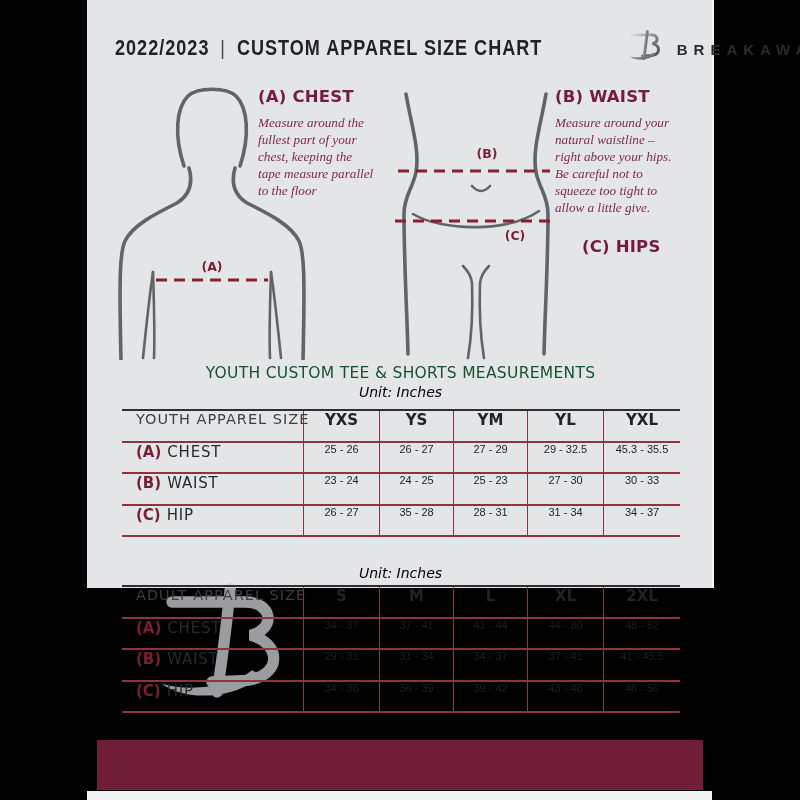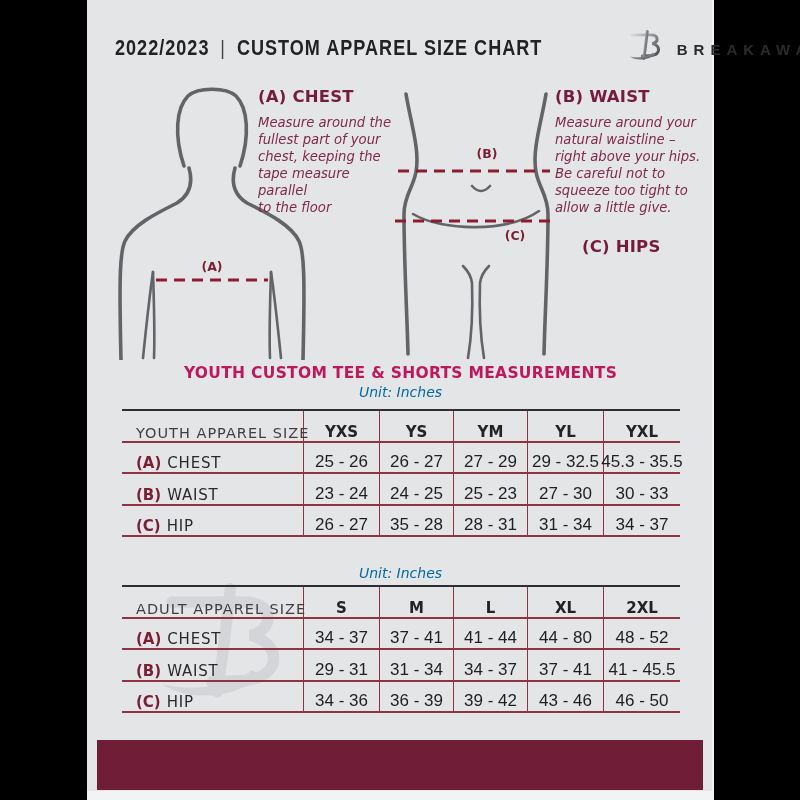--- a/index.html
+++ b/index.html
@@ -1,65 +1,65 @@
 <!DOCTYPE html>
 <html><head>
 <meta charset="utf-8">
 <style>
   * { margin:0; padding:0; box-sizing:border-box; }
   html,body { width:800px; height:800px; }
   body { background:#000; font-family:"DejaVu Sans",sans-serif; position:relative; overflow:hidden; }
 
   .canvas { position:absolute; inset:0; width:800px; height:800px; background:#000; }
-  .page { position:absolute; left:87px; top:0; width:627px; height:800px; background:#e4e5e7; border-right:2px solid #f4f4f5; }
+  .page { position:absolute; left:87px; top:0; width:627px; height:588px; background:#e4e5e7; border-right:2px solid #f4f4f5; }
 
   
   .masthead { position:absolute; left:28px; top:27px; width:571px; height:42px; display:flex; align-items:center; justify-content:space-between; }
   .masthead-title { display:flex; align-items:center; gap:13px; transform:scaleX(0.84); transform-origin:left center;
       font-family:"Liberation Sans",sans-serif; font-weight:700; font-size:21.5px; letter-spacing:1.2px; color:#222225; white-space:nowrap; }
   .masthead-sep { font-weight:400; font-size:21px; color:#44444a; }
   .brand { display:flex; align-items:center; gap:11px; }
   .brand-name { font-family:"Liberation Sans",sans-serif; font-weight:700; font-size:15px; letter-spacing:6px; color:#2b2b2e; padding-top:3px; }
 
   
   .guide-svg { position:absolute; }
   .torso-svg { left:31px; top:84px; }
   .waist-svg { left:306px; top:92px; }
 
   .guide-col { position:absolute; color:#7d2744; }
   .chest-col { left:171px; top:87px; width:142px; }
   .right-col { left:468px; top:87px; width:158px; }
   .guide-heading { font-family:"DejaVu Sans",sans-serif; font-weight:700; font-size:16.5px; color:#761c3b; letter-spacing:0.2px; }
-  .guide-text { margin-top:8px; font-style:italic; font-size:13.2px; line-height:17px; color:#7f2a47; white-space:pre-line; }
+  .guide-text { margin-top:8px; font-style:italic; font-size:13.2px; line-height:17px; color:#7f2a47; white-space:pre-line;font-family:Liberation Serif, serif; }
   .hips-block { margin-top:21px;margin-left:27px; }
 
   .marker-label { font-family:"DejaVu Sans",sans-serif; font-weight:700; font-size:12.5px; fill:#7a1f33; }
   .outline { fill:none; stroke:#636468; stroke-width:3.6; stroke-linecap:round; }
   .outline-thin { fill:none; stroke:#636468; stroke-width:2.6; stroke-linecap:round; }
   .dashline { fill:none; stroke:#8c1d31; stroke-width:3.2; stroke-dasharray:11 7; }
 
   
-  .section-title { position:absolute; left:0; width:627px; text-align:center; font-weight:700; font-size:15.5px; letter-spacing:0.3px; color:#be185d; }
-  .section-unit  { position:absolute; left:0; width:627px; text-align:center; font-style:italic; font-size:14px; color:#0369a1; }
+  .section-title { position:absolute; left:0; width:627px; text-align:center; font-weight:400; font-size:15.5px; letter-spacing:0.3px; color:#14532d; }
+  .section-unit  { position:absolute; left:0; width:627px; text-align:center; font-style:italic; font-size:14px; color:#000000; }
   .youth-title { top:364px; } .youth-unit { top:384px; }
   .adult-title { top:545px; } .adult-unit { top:565px; }
 
   .size-table { position:absolute; left:35px; width:558px; display:grid; z-index:1;
       grid-template-columns:182px 76px 74px 74px 76px 76px; grid-auto-rows:31.5px;
       border-top:2.5px solid #2e2e31; }
   .youth-table { top:409px; }
   .adult-table { top:585px; }
-  .cell { display:flex; align-items:flex-end; justify-content:center; border-bottom:2px solid #8f3242; border-right:1.6px solid #8f3242; white-space:nowrap; }
+  .cell { display:flex; align-items:flex-start; justify-content:center; border-bottom:2px solid #8f3242; border-right:1.6px solid #8f3242; white-space:nowrap; }
   .cell.col-last { border-right:none; }
   .cell.label-cell { justify-content:flex-start; padding-left:14px; }
   .table-corner { font-size:14.5px; letter-spacing:1px; color:#3f3f42; }
   .size-head { font-weight:700; font-size:15px; color:#232325; }
   .row-name { font-size:15px; color:#2a2a2c; letter-spacing:0.8px; }
   .row-marker { font-weight:700; color:#7a1f33; margin-right:6px; letter-spacing:0; }
-  .val { font-family:"Liberation Sans",sans-serif; font-size:17px; color:#1f1f21; }
+  .val { font-family:"Liberation Sans",sans-serif; font-size:11px; color:#1f1f21; }
 
   
   .watermark { position:absolute; left:55px; top:546px; z-index:0; opacity:0.75; }
   .footer-bar { position:absolute; left:10px; top:740px; width:606px; height:50px; background:#701d37; z-index:2; }
   .page-bottom-strip { position:absolute; left:0; top:791px; width:625px; height:9px; background:#f2f3f4; }
 </style>
 </head>
 <body>
 
 <div class="canvas">

